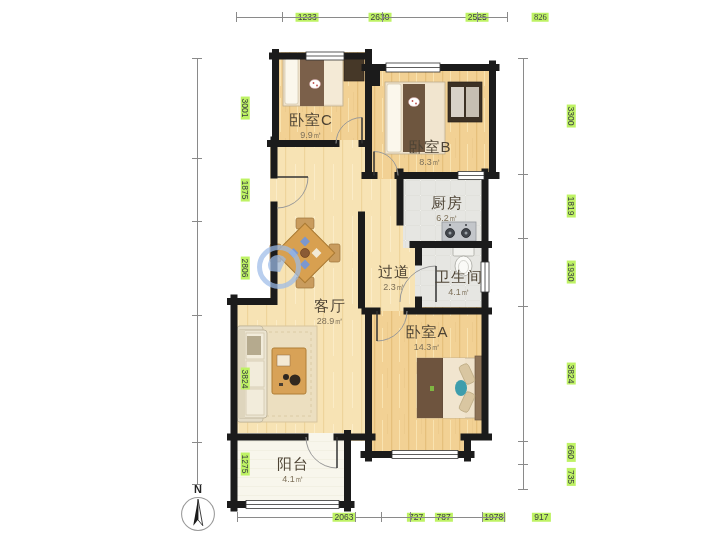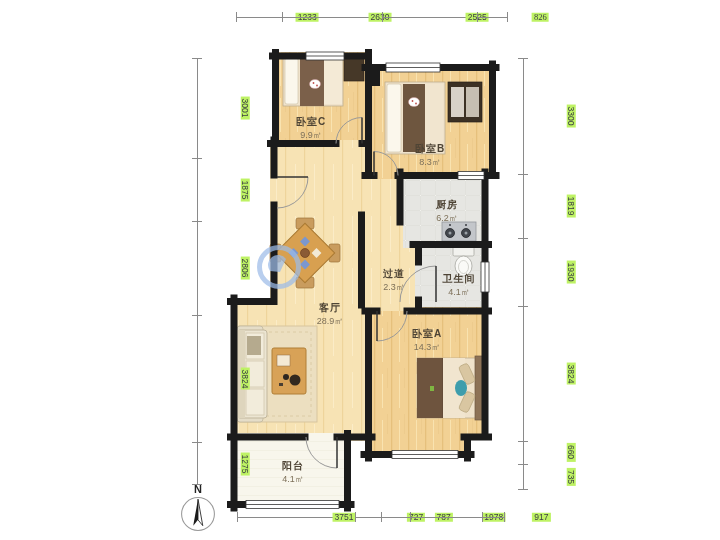--- a/index.html
+++ b/index.html
@@ -2,21 +2,21 @@
 <html><head>
 <meta charset="utf-8">
 <style>
   html,body{margin:0;padding:0;background:#fff;}
   .stage{position:relative;width:720px;height:540px;background:#fff;overflow:hidden;
          font-family:"Liberation Sans","DejaVu Sans",sans-serif;}
   .plan{position:absolute;left:0;top:0;width:720px;height:540px;}
 
   
   .room-label{position:absolute;width:96px;text-align:center;pointer-events:none;line-height:1.15;}
-  .room-label .nm{font-size:10px;color:#4e4435;font-weight:700;letter-spacing:1px;}
+  .room-label .nm{font-size:15px;color:#4e4435;font-weight:400;letter-spacing:1px;}
   .room-label .ar{display:block;font-size:9px;color:#7d7059;margin-top:1px;letter-spacing:0;}
 
   
   .wm{position:absolute;left:256px;top:244px;display:flex;align-items:center;opacity:.72;pointer-events:none;}
   .wm .brand{font-size:47px;color:#9dbce8;letter-spacing:17px;white-space:nowrap;margin-left:12px;font-weight:400;}
 
   
   .ruler{position:absolute;display:flex;}
   .ruler-h{flex-direction:row;height:14px;}
   .ruler-v{flex-direction:column;width:14px;}
@@ -303,21 +303,21 @@
       <div class="seg" style="flex-grow: 2525;">
         <span class="lb">2525</span>
       </div>
       <div class="seg" style="flex-grow: 826; font-family: Liberation Serif, serif;">
         <span class="lb">826</span>
       </div>
     <i class="endtick"></i>
   </div>
   <div class="ruler ruler-h ruler-bottom">
     <div class="seg" style="flex-grow: 3251;">
-        <span class="lb">3751</span>
+        <span class="lb">2063</span>
       </div>
       <div class="seg" style="flex-grow: 727;">
         <span class="lb">727</span>
       </div>
       <div class="seg" style="flex-grow: 787;">
         <span class="lb">787</span>
       </div>
       <div class="seg" style="flex-grow: 1978;">
         <span class="lb">1978</span>
       </div>

